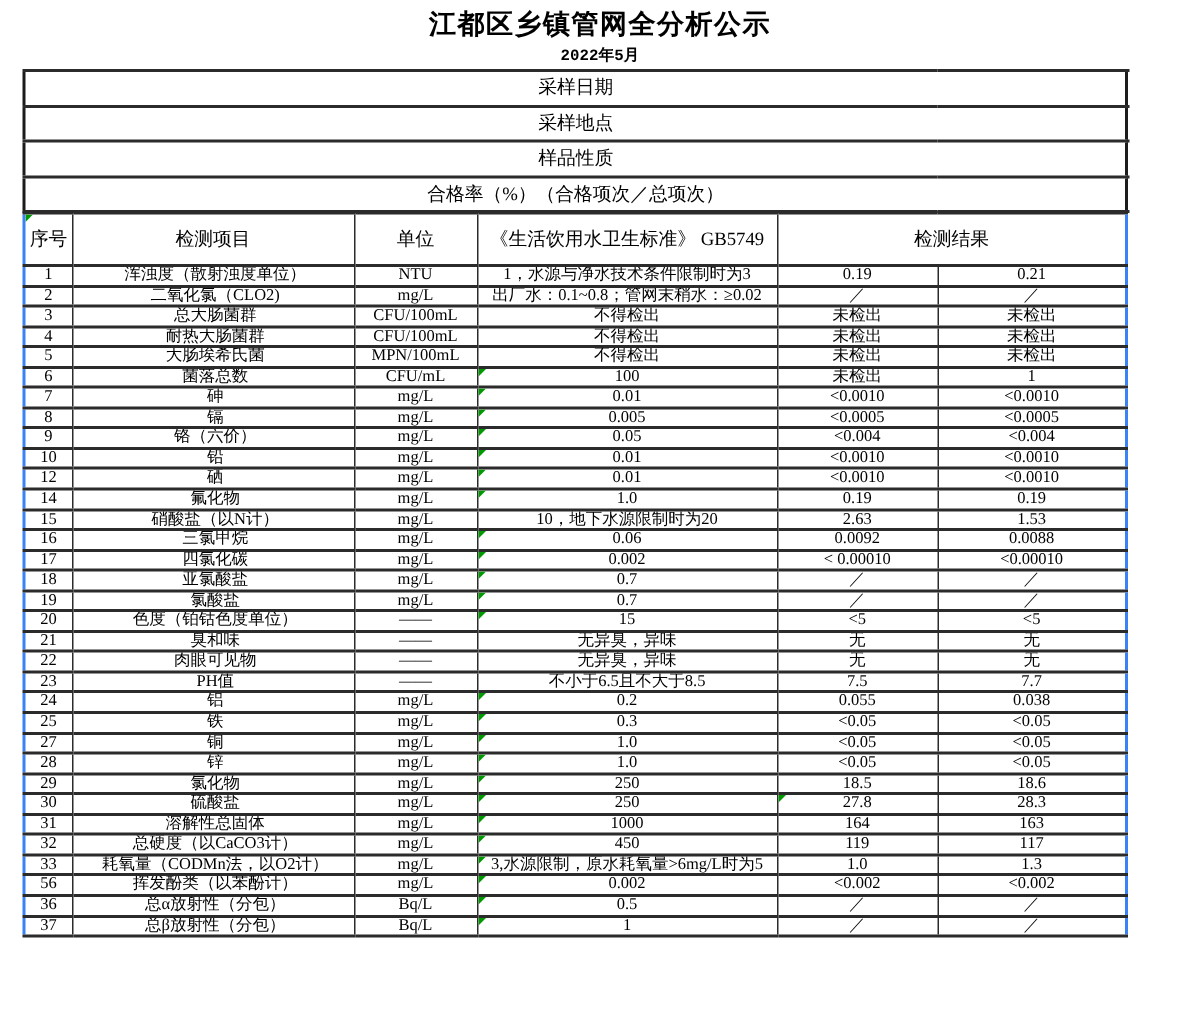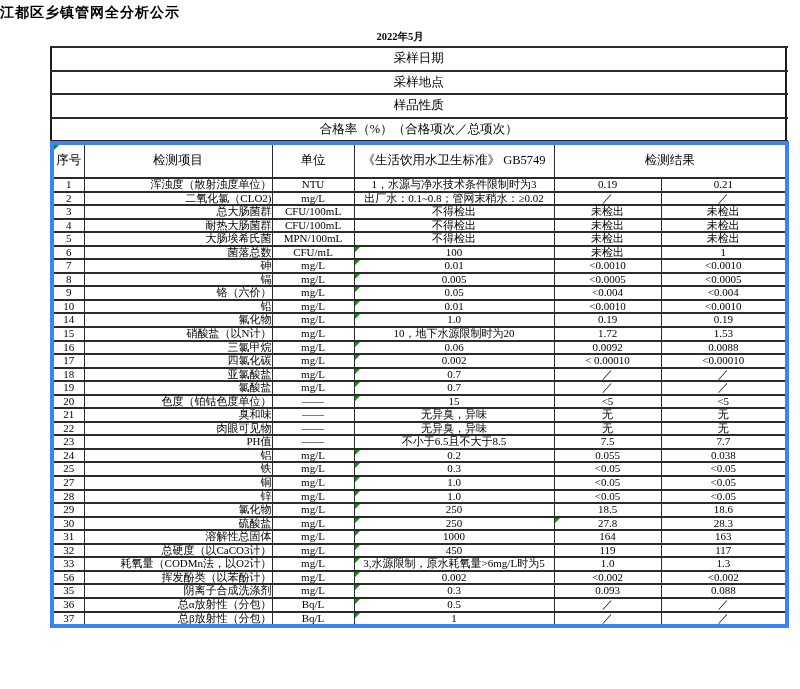--- a/index.html
+++ b/index.html
@@ -6,44 +6,44 @@
   html, body { background: #fff; }
   body {
     width: 800px; height: 689px;
     font-family: "Liberation Serif", "DejaVu Serif", serif;
     color: #000;
     position: relative;
     overflow: hidden;
   }
   .page-title {
     position: absolute; top: 4px; left: 0; width: 800px;
-    text-align: left;
+    text-align: center;
     font-family: "Liberation Sans", "DejaVu Sans", sans-serif;
-    font-weight: bold; font-size: 14px; letter-spacing: 1px;
+    font-weight: bold; font-size: 18px; letter-spacing: 1px;
   }
   .page-subtitle {
     position: absolute; top: 30px; left: 0; width: 800px;
     text-align: center;
-    font-family: Liberation Serif, serif;
+    font-family: Liberation Mono, monospace;
     font-weight: bold; font-size: 10.5px;
   }
-  table { border-collapse: collapse; table-layout: fixed; position: absolute; left: 50px; }
+  table { border-collapse: collapse; table-layout: fixed; position: absolute; left: 15px; }
   #info-table { top: 46px; width: 735px; border: 2px solid #1c1c1c; }
-  #main-table { top: 141px; width: 735px; border: 4px solid #3b82f6; }
+  #main-table { top: 141px; width: 735px; border: 2px solid #3b82f6; }
   td {
     border: 1px solid #2b2b2b;
     border-top-width: 2px; border-bottom-width: 2px;
     text-align: center; vertical-align: middle;
     padding: 0; overflow: hidden; white-space: nowrap;
     position: relative; line-height: 1.05;
   }
   .info-row td { height: 23.5px; font-size: 12.5px; }
   .head-row td { height: 35px; font-size: 12.5px; }
   .data-row td { height: 13.2px; font-size: 11px; }
-  .item-cell { text-align: right; padding-left: 3px; }
+  .item-cell { text-align: center; padding-left: 3px; }
   .num-cell { font-family: "Liberation Serif", "DejaVu Serif", serif; }
   .corner-flag {
     position: absolute; top: 0; left: 0; width: 0; height: 0;
     border-top: 5px solid #090;
     border-right: 5px solid transparent;
     display: block;
   }
 </style>
 </head>
 <body>
@@ -174,33 +174,41 @@
       </tr>
       <tr class="data-row">
         <td class="num-cell">10</td>
         <td class="item-cell">铅</td>
         <td>mg/L</td>
         <td><span class="corner-flag" style="border-top-color: rgb(0, 153, 0);"></span><span>0.01</span></td>
         <td><span>&lt;0.0010</span></td>
         <td>&lt;0.0010</td>
       </tr>
       <tr class="data-row">
+        <td class="num-cell">12</td>
+        <td class="item-cell">硒</td>
+        <td>mg/L</td>
+        <td><span class="corner-flag" style="border-top-color: rgb(0, 153, 0);"></span><span>0.01</span></td>
+        <td><span>&lt;0.0010</span></td>
+        <td>&lt;0.0010</td>
+      </tr>
+      <tr class="data-row">
         <td class="num-cell">14</td>
         <td class="item-cell">氟化物</td>
         <td>mg/L</td>
         <td><span class="corner-flag" style="border-top-color: rgb(0, 153, 0);"></span><span>1.0</span></td>
         <td><span>0.19</span></td>
         <td>0.19</td>
       </tr>
       <tr class="data-row">
         <td class="num-cell">15</td>
         <td class="item-cell">硝酸盐（以N计）</td>
         <td>mg/L</td>
         <td><span>10，地下水源限制时为20</span></td>
-        <td><span>1.72</span></td>
+        <td><span>2.63</span></td>
         <td>1.53</td>
       </tr>
       <tr class="data-row">
         <td class="num-cell">16</td>
         <td class="item-cell">三氯甲烷</td>
         <td>mg/L</td>
         <td><span class="corner-flag" style="border-top-color: rgb(0, 153, 0);"></span><span>0.06</span></td>
         <td><span>0.0092</span></td>
         <td>0.0088</td>
       </tr>
@@ -334,28 +342,20 @@
       </tr>
       <tr class="data-row">
         <td class="num-cell">56</td>
         <td class="item-cell">挥发酚类（以苯酚计）</td>
         <td>mg/L</td>
         <td><span class="corner-flag" style="border-top-color: rgb(0, 153, 0);"></span><span>0.002</span></td>
         <td><span>&lt;0.002</span></td>
         <td>&lt;0.002</td>
       </tr>
       <tr class="data-row">
-        <td class="num-cell">35</td>
-        <td class="item-cell">阴离子合成洗涤剂</td>
-        <td>mg/L</td>
-        <td><span class="corner-flag" style="border-top-color: rgb(0, 153, 0);"></span><span>0.3</span></td>
-        <td><span>0.093</span></td>
-        <td>0.088</td>
-      </tr>
-      <tr class="data-row">
         <td class="num-cell">36</td>
         <td class="item-cell">总α放射性（分包）</td>
         <td>Bq/L</td>
         <td><span class="corner-flag" style="border-top-color: rgb(0, 153, 0);"></span><span>0.5</span></td>
         <td><span>／</span></td>
         <td>／</td>
       </tr>
       <tr class="data-row">
         <td class="num-cell">37</td>
         <td class="item-cell">总β放射性（分包）</td>

